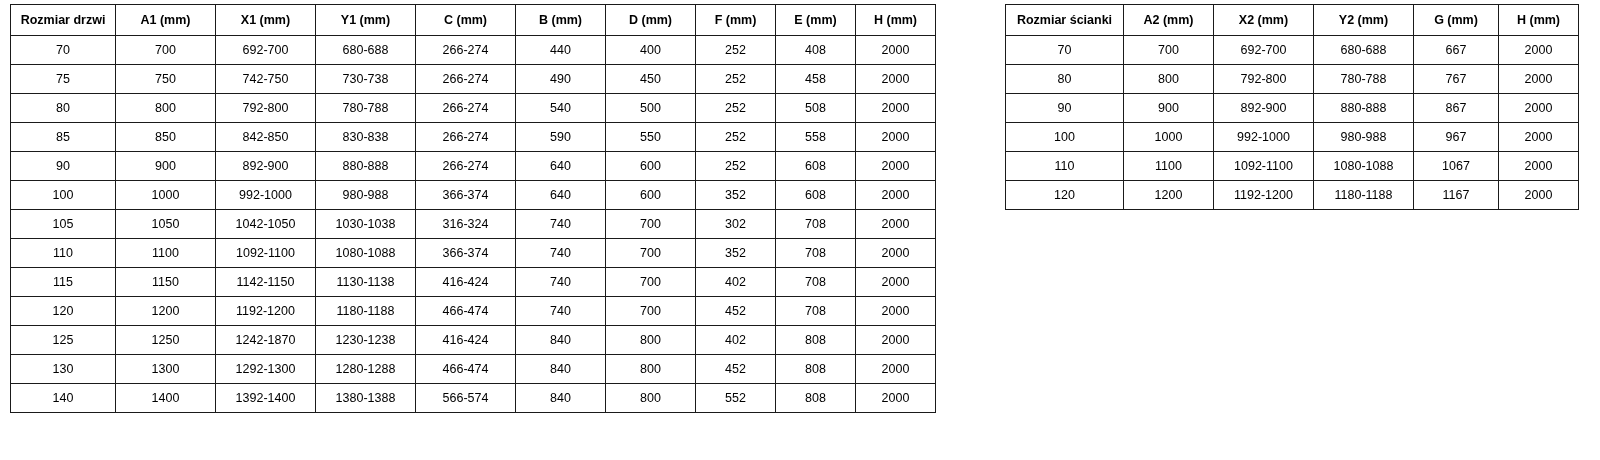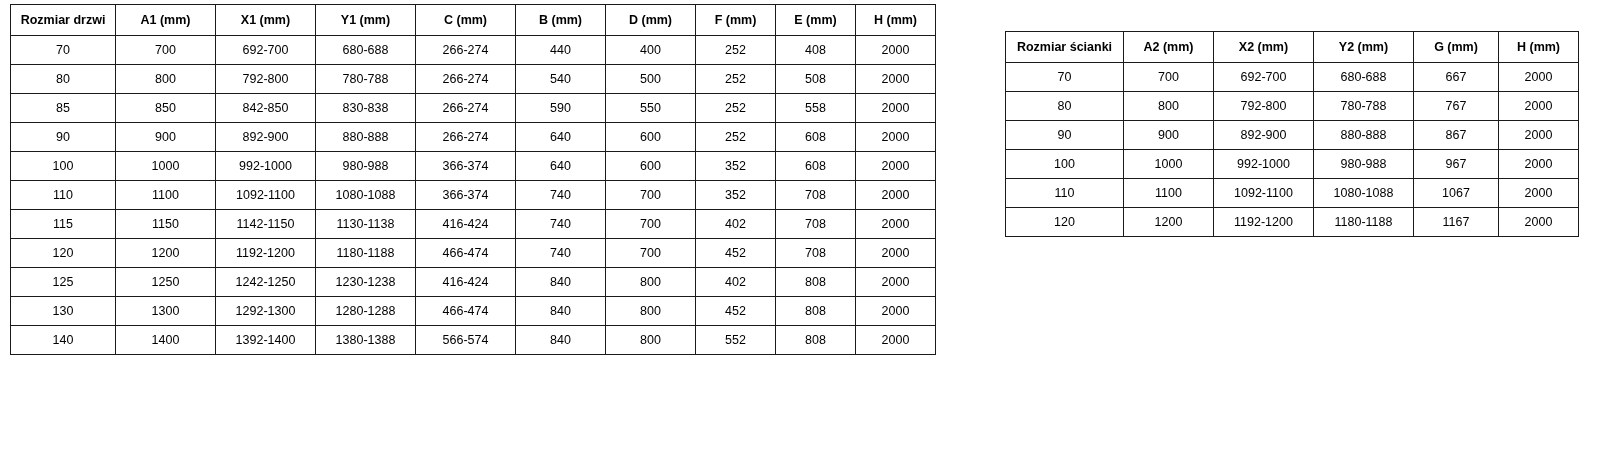--- a/index.html
+++ b/index.html
@@ -52,21 +52,21 @@
   #door-table col.c2 { width: 100px; }
   #door-table col.c3 { width: 100px; }
   #door-table col.c4 { width: 100px; }
   #door-table col.c5 { width: 90px; }
   #door-table col.c6 { width: 90px; }
   #door-table col.c7 { width: 80px; }
   #door-table col.c8 { width: 80px; }
   #door-table col.c9 { width: 80px; }
 
   
-  #wall-table { width: 563px; margin-top: 27px; }
+  #wall-table { width: 563px; }
   #wall-table col.c0 { width: 118px; }
   #wall-table col.c1 { width: 90px; }
   #wall-table col.c2 { width: 100px; }
   #wall-table col.c3 { width: 100px; }
   #wall-table col.c4 { width: 85px; }
   #wall-table col.c5 { width: 80px; }
 </style>
 </head>
 <body>
 
@@ -107,20 +107,32 @@
             <td>692-700</td>
             <td>680-688</td>
             <td>266-274</td>
             <td>440</td>
             <td>400</td>
             <td>252</td>
             <td>408</td>
             <td>2000</td>
           </tr>
           <tr>
+            <td>75</td>
+            <td>750</td>
+            <td>742-750</td>
+            <td>730-738</td>
+            <td>266-274</td>
+            <td>490</td>
+            <td>450</td>
+            <td>252</td>
+            <td>458</td>
+            <td>2000</td>
+          </tr>
+          <tr>
             <td>80</td>
             <td>800</td>
             <td>792-800</td>
             <td>780-788</td>
             <td>266-274</td>
             <td>540</td>
             <td>500</td>
             <td>252</td>
             <td>508</td>
             <td>2000</td>
@@ -155,20 +167,32 @@
             <td>992-1000</td>
             <td>980-988</td>
             <td>366-374</td>
             <td>640</td>
             <td>600</td>
             <td>352</td>
             <td>608</td>
             <td>2000</td>
           </tr>
           <tr>
+            <td>105</td>
+            <td>1050</td>
+            <td>1042-1050</td>
+            <td>1030-1038</td>
+            <td>316-324</td>
+            <td>740</td>
+            <td>700</td>
+            <td>302</td>
+            <td>708</td>
+            <td>2000</td>
+          </tr>
+          <tr>
             <td>110</td>
             <td>1100</td>
             <td>1092-1100</td>
             <td>1080-1088</td>
             <td>366-374</td>
             <td>740</td>
             <td>700</td>
             <td>352</td>
             <td>708</td>
             <td>2000</td>
@@ -193,21 +217,21 @@
             <td>466-474</td>
             <td>740</td>
             <td>700</td>
             <td>452</td>
             <td>708</td>
             <td>2000</td>
           </tr>
           <tr>
             <td>125</td>
             <td>1250</td>
-            <td>1242-1250</td>
+            <td>1242-1870</td>
             <td>1230-1238</td>
             <td>416-424</td>
             <td>840</td>
             <td>800</td>
             <td>402</td>
             <td>808</td>
             <td>2000</td>
           </tr>
           <tr>
             <td>130</td>

